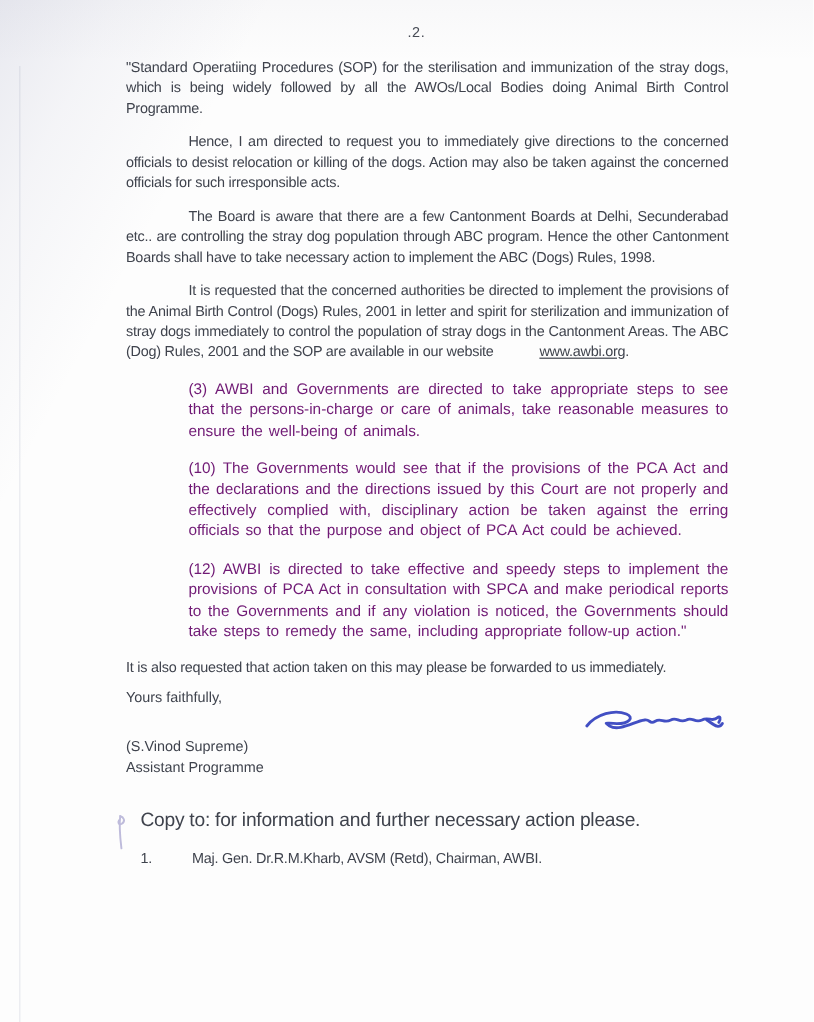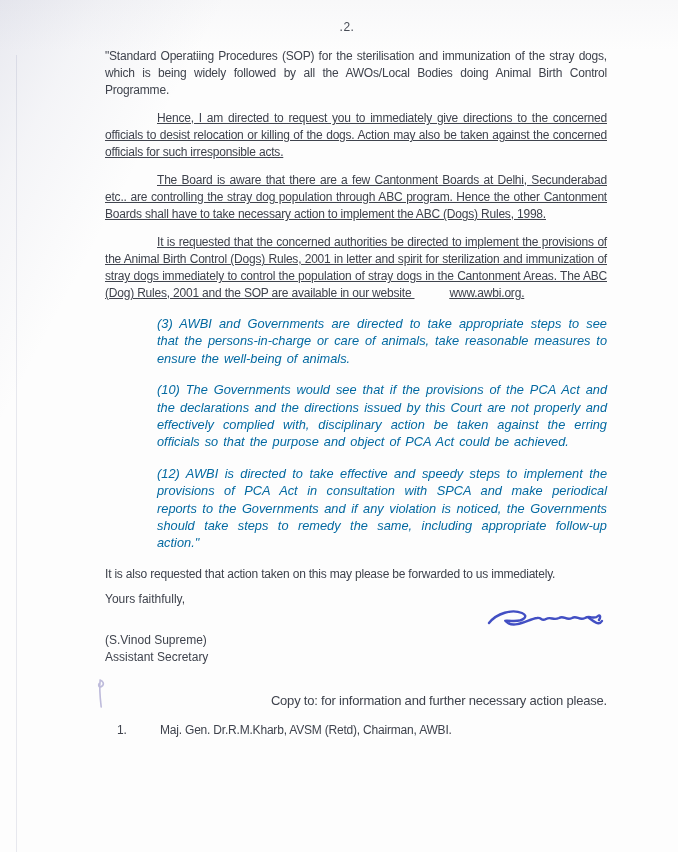--- a/index.html
+++ b/index.html
@@ -21,33 +21,33 @@
   .fold-line {
     position:absolute; left:16px; top:55px; bottom:0; width:1px;
     background:rgba(120,125,160,0.16); pointer-events:none;
   }
   .content { position:absolute; left:105px; top:20px; width:502px; }
   .pagenum { text-align:center; font-size:12px; letter-spacing:0.5px; margin:0 18px 14px 0; color:#474b55; }
   .para {
     font-size:12px; line-height:17px; letter-spacing:-0.2px;
     text-align:justify; margin:0 0 11px 0;
   }
-  .indent1 { text-indent:52px;text-decoration:underline; }
+  .indent1 { text-indent:52px; }
   .indent2 { text-indent:90px; }
   .link { text-decoration:underline;margin-left:35px; }
   .quotes { margin:13px 0 2px 0; }
   .quote {
     margin:0 0 14px 52px;
-    font-style:italic; font-size:12.8px; line-height:17.4px;
-    word-spacing:1.5px; text-align:justify; color:#0369a1;
+    font-size:12.8px; line-height:17.4px;
+    word-spacing:1.5px; text-align:justify; color:#701a75;
   }
   .closing { font-size:12px; line-height:17px; letter-spacing:-0.2px; margin:6px 0 8px 0; }
   .sigblock { text-align:left; font-size:12px; line-height:17px; margin-top:8px; }
   .sig-svg { display:block; margin:-2px 2px -4px auto; }
-  .copyto { margin:27px 0 0 12px; font-size:13px; letter-spacing:-0.2px;text-align:right; }
+  .copyto { margin:27px 0 0 12px; font-size:16px; letter-spacing:-0.2px; }
   .recips { margin:14px 0 0 12px; }
   .recip { display:flex; font-size:12px; line-height:17.5px; letter-spacing:-0.2px; }
   .recip-num { width:43px; flex:0 0 43px; }
   .pen-mark { position:absolute; left:92px; top:676px; }
 </style>
 </head>
 <body>
 
 <div class="page">
   <div class="scan-shade"></div>
@@ -75,21 +75,21 @@
 
     <p class="closing">It is also requested that action taken on this may please be forwarded to us immediately.</p>
 
     <div class="sigblock">
       <div>Yours faithfully,</div>
       <svg class="sig-svg" width="120" height="30" viewBox="0 0 120 30">
         <path d="M4 17 C 12 7 27 3 37 7 C 44 10 39 15 29 15 C 21 15 17 13 23 17 C 31 22 44 13 52 12 C 57 11 56 16 61 13 C 66 10 68 15 74 12 C 79 9 81 15 87 12 C 92 9 94 15 100 12 C 105 9 109 14 113 10 C 115 8 116 11 114 14" fill="none" stroke="#3846c0" stroke-width="2.4" stroke-linecap="round" opacity="0.95"></path>
         <path d="M104 12 C 110 16 114 20 117 15" fill="none" stroke="#3846c0" stroke-width="2.4" stroke-linecap="round" opacity="0.95"></path>
       </svg>
       <div>(S.Vinod Supreme)</div>
-      <div>Assistant Secretary</div>
+      <div>Assistant Programme</div>
     </div>
 
     <div class="copyto">Copy to: for information and further necessary action please.</div>
 
     <div class="recips">
       <div class="recip">
         <span class="recip-num">1.</span>
         <span>Maj. Gen. Dr.R.M.Kharb, AVSM (Retd), Chairman, AWBI.</span>
       </div>
 

